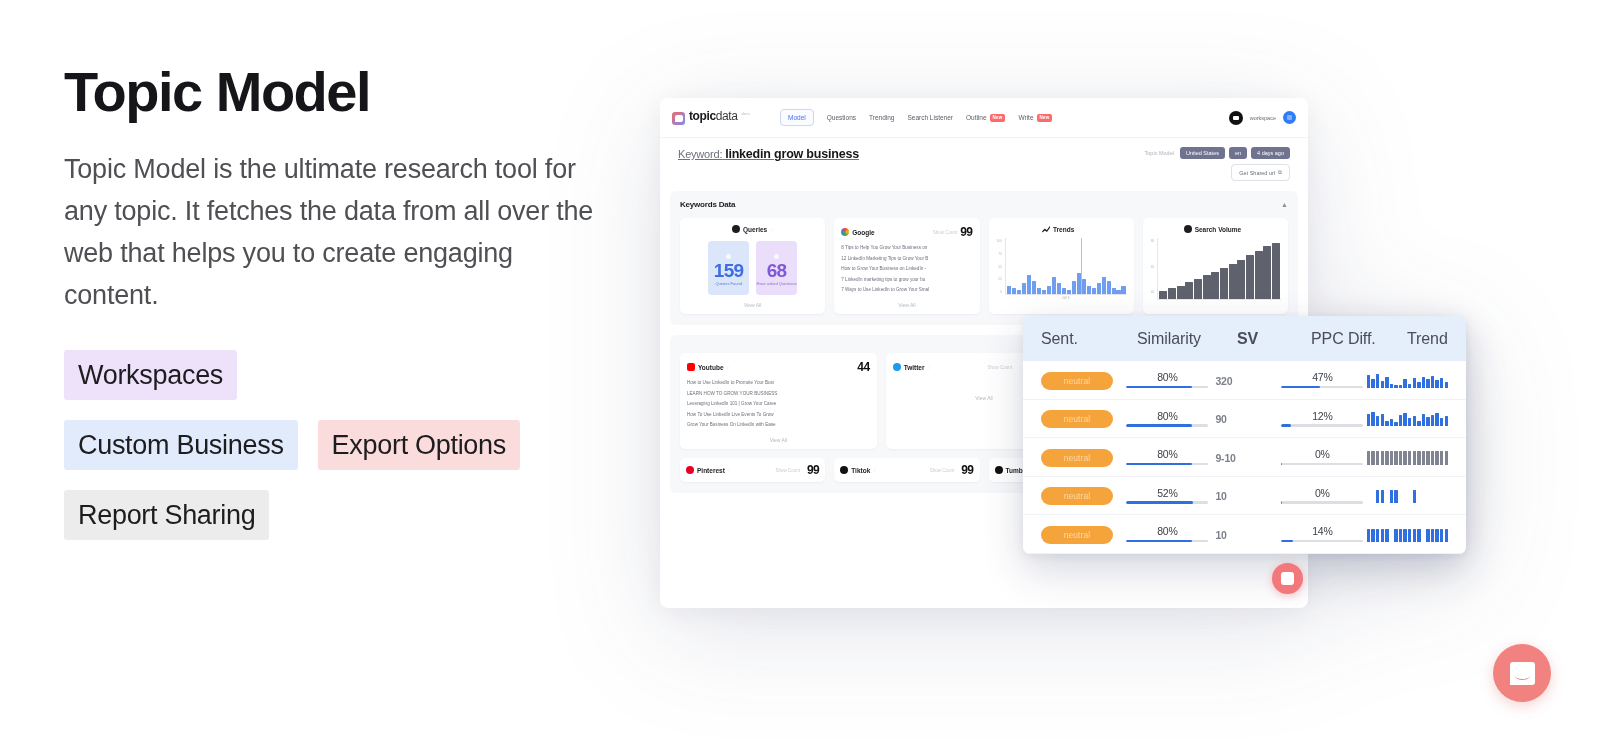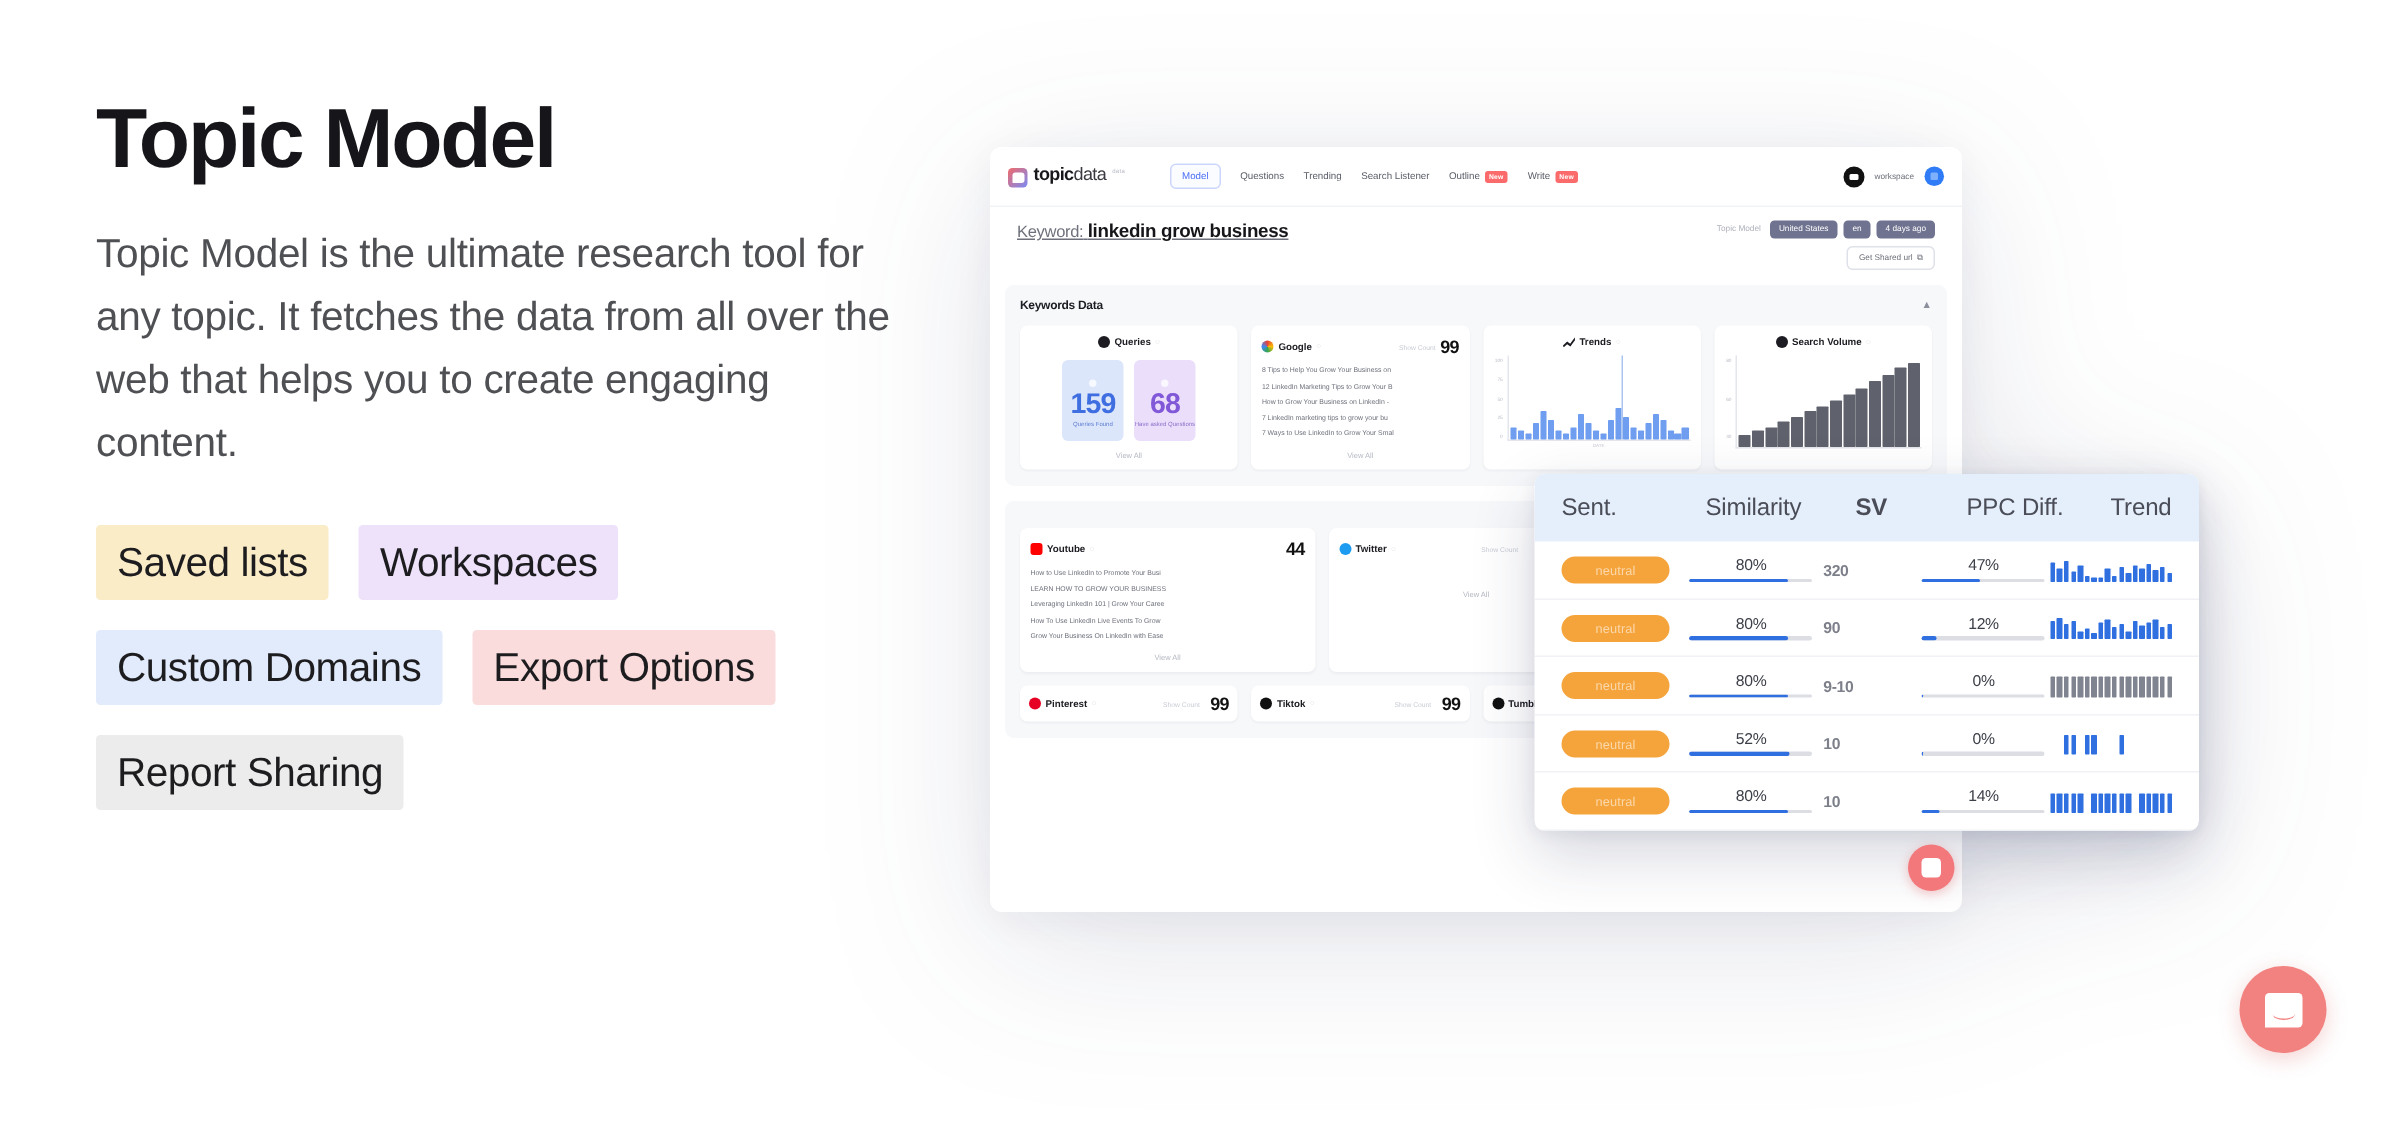--- a/index.html
+++ b/index.html
@@ -194,25 +194,24 @@
 </head>
 <body>
 
 <div class="page">
 
   <div class="left-col">
     <h1 class="page-title">Topic Model</h1>
     <p class="page-desc">Topic Model is the ultimate research tool for any topic. It fetches the data from all over the web that helps you to create engaging content.</p>
     <div class="chips">
       <div class="chip-row">
-        <span class="chip" id="chip0" style="background: rgb(251, 236, 200);">Saved lists</span>
         <span class="chip" id="chip1" style="background: rgb(238, 226, 251);">Workspaces</span>
       </div>
       <div class="chip-row">
-        <span class="chip" id="chip2" style="background: rgb(226, 235, 251);">Custom Domains</span>
+        <span class="chip" id="chip2" style="background: rgb(226, 235, 251);">Custom Business</span>
         <span class="chip" id="chip3" style="background: rgb(251, 220, 221);">Export Options</span>
       </div>
       <div class="chip-row">
         <span class="chip" id="chip4" style="background: rgb(236, 236, 236);">Report Sharing</span>
       </div>
     </div>
   </div>
 
   <div class="shot-wrap">
     <div class="shot">

